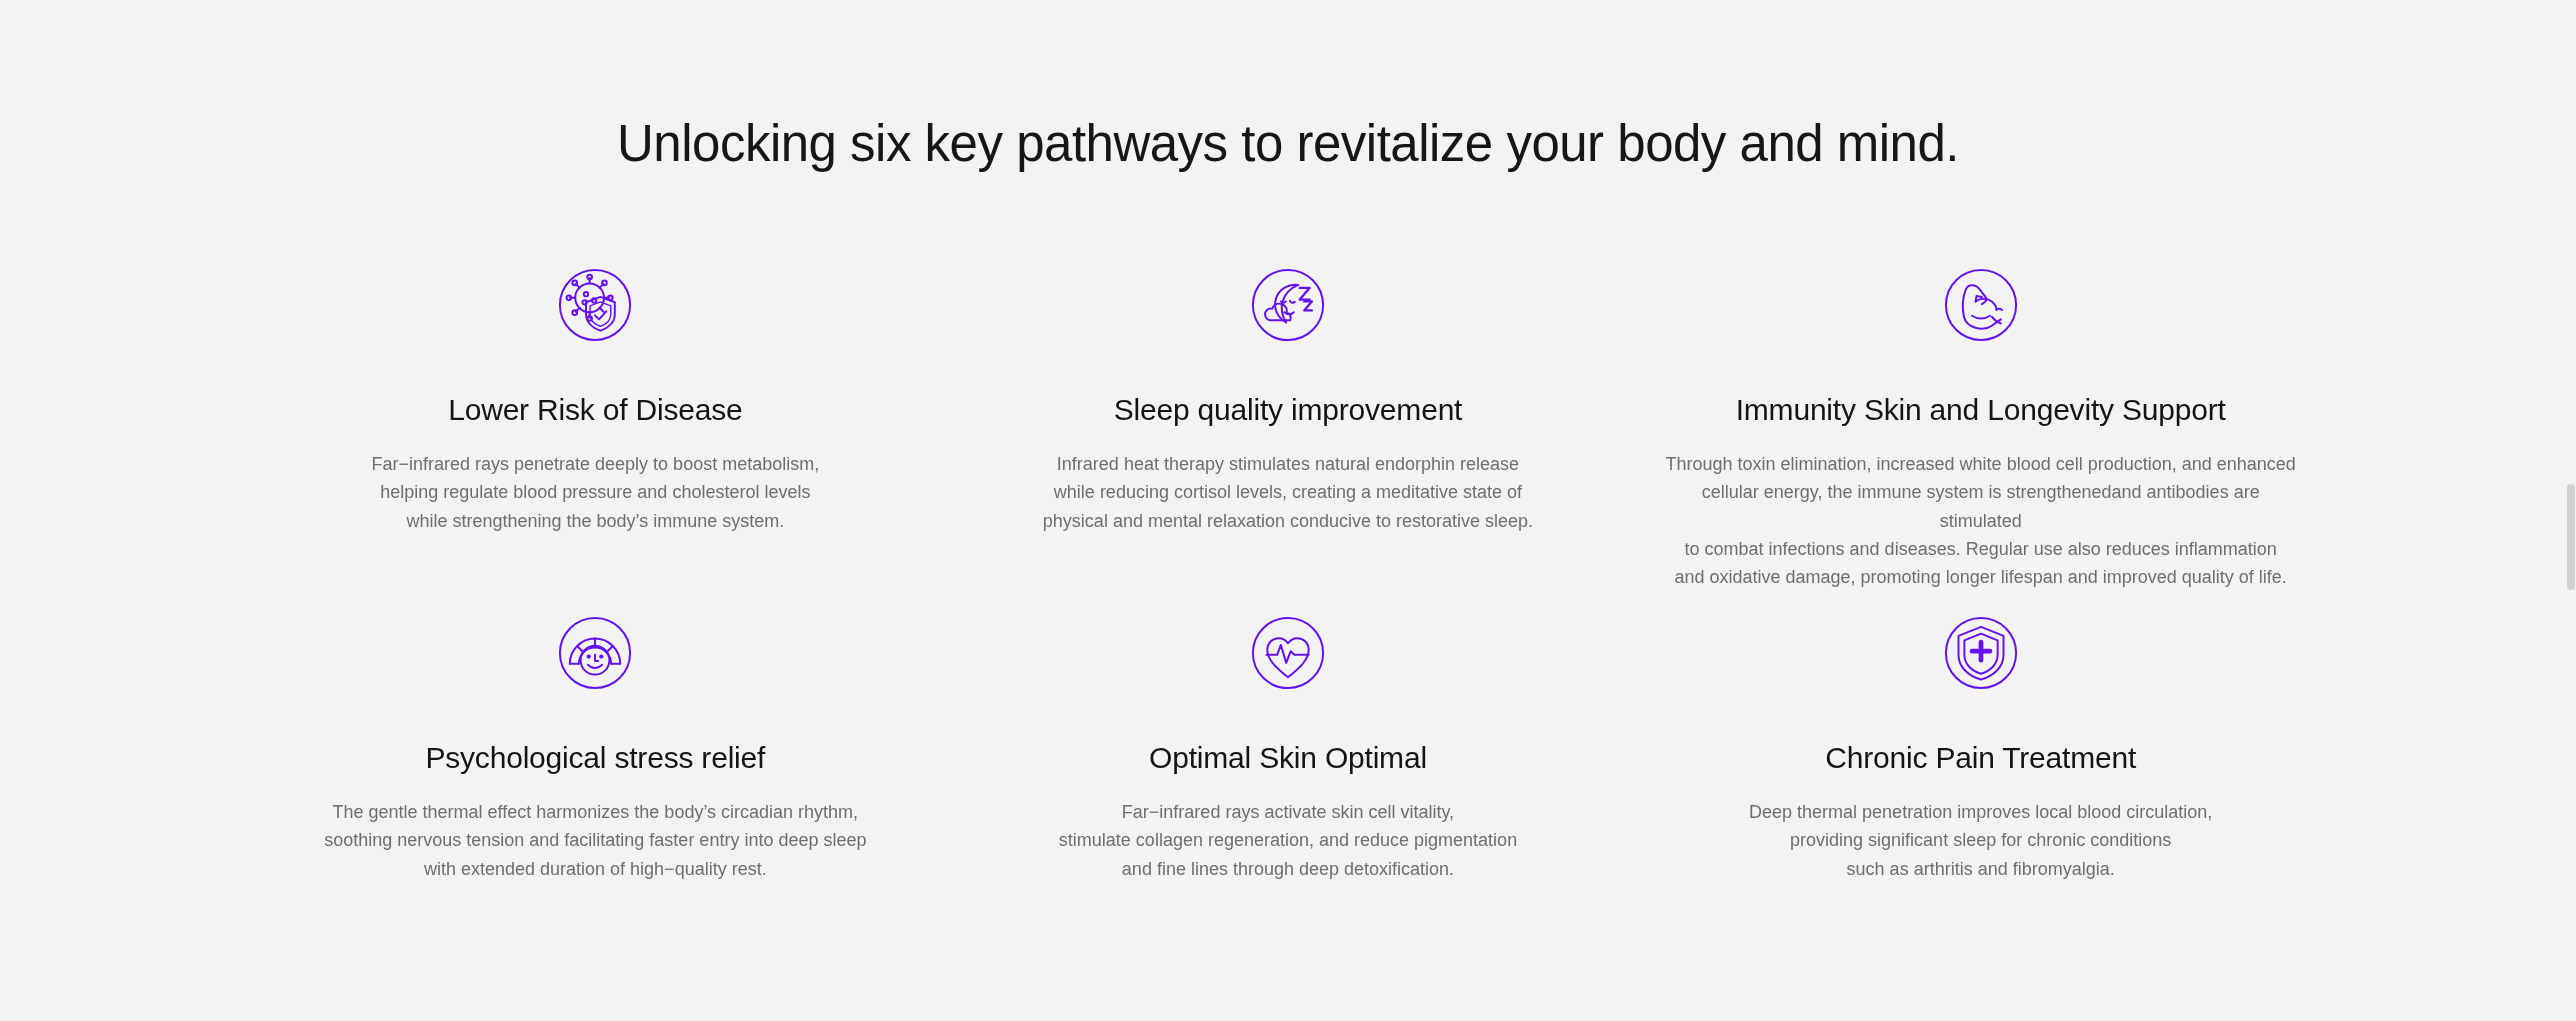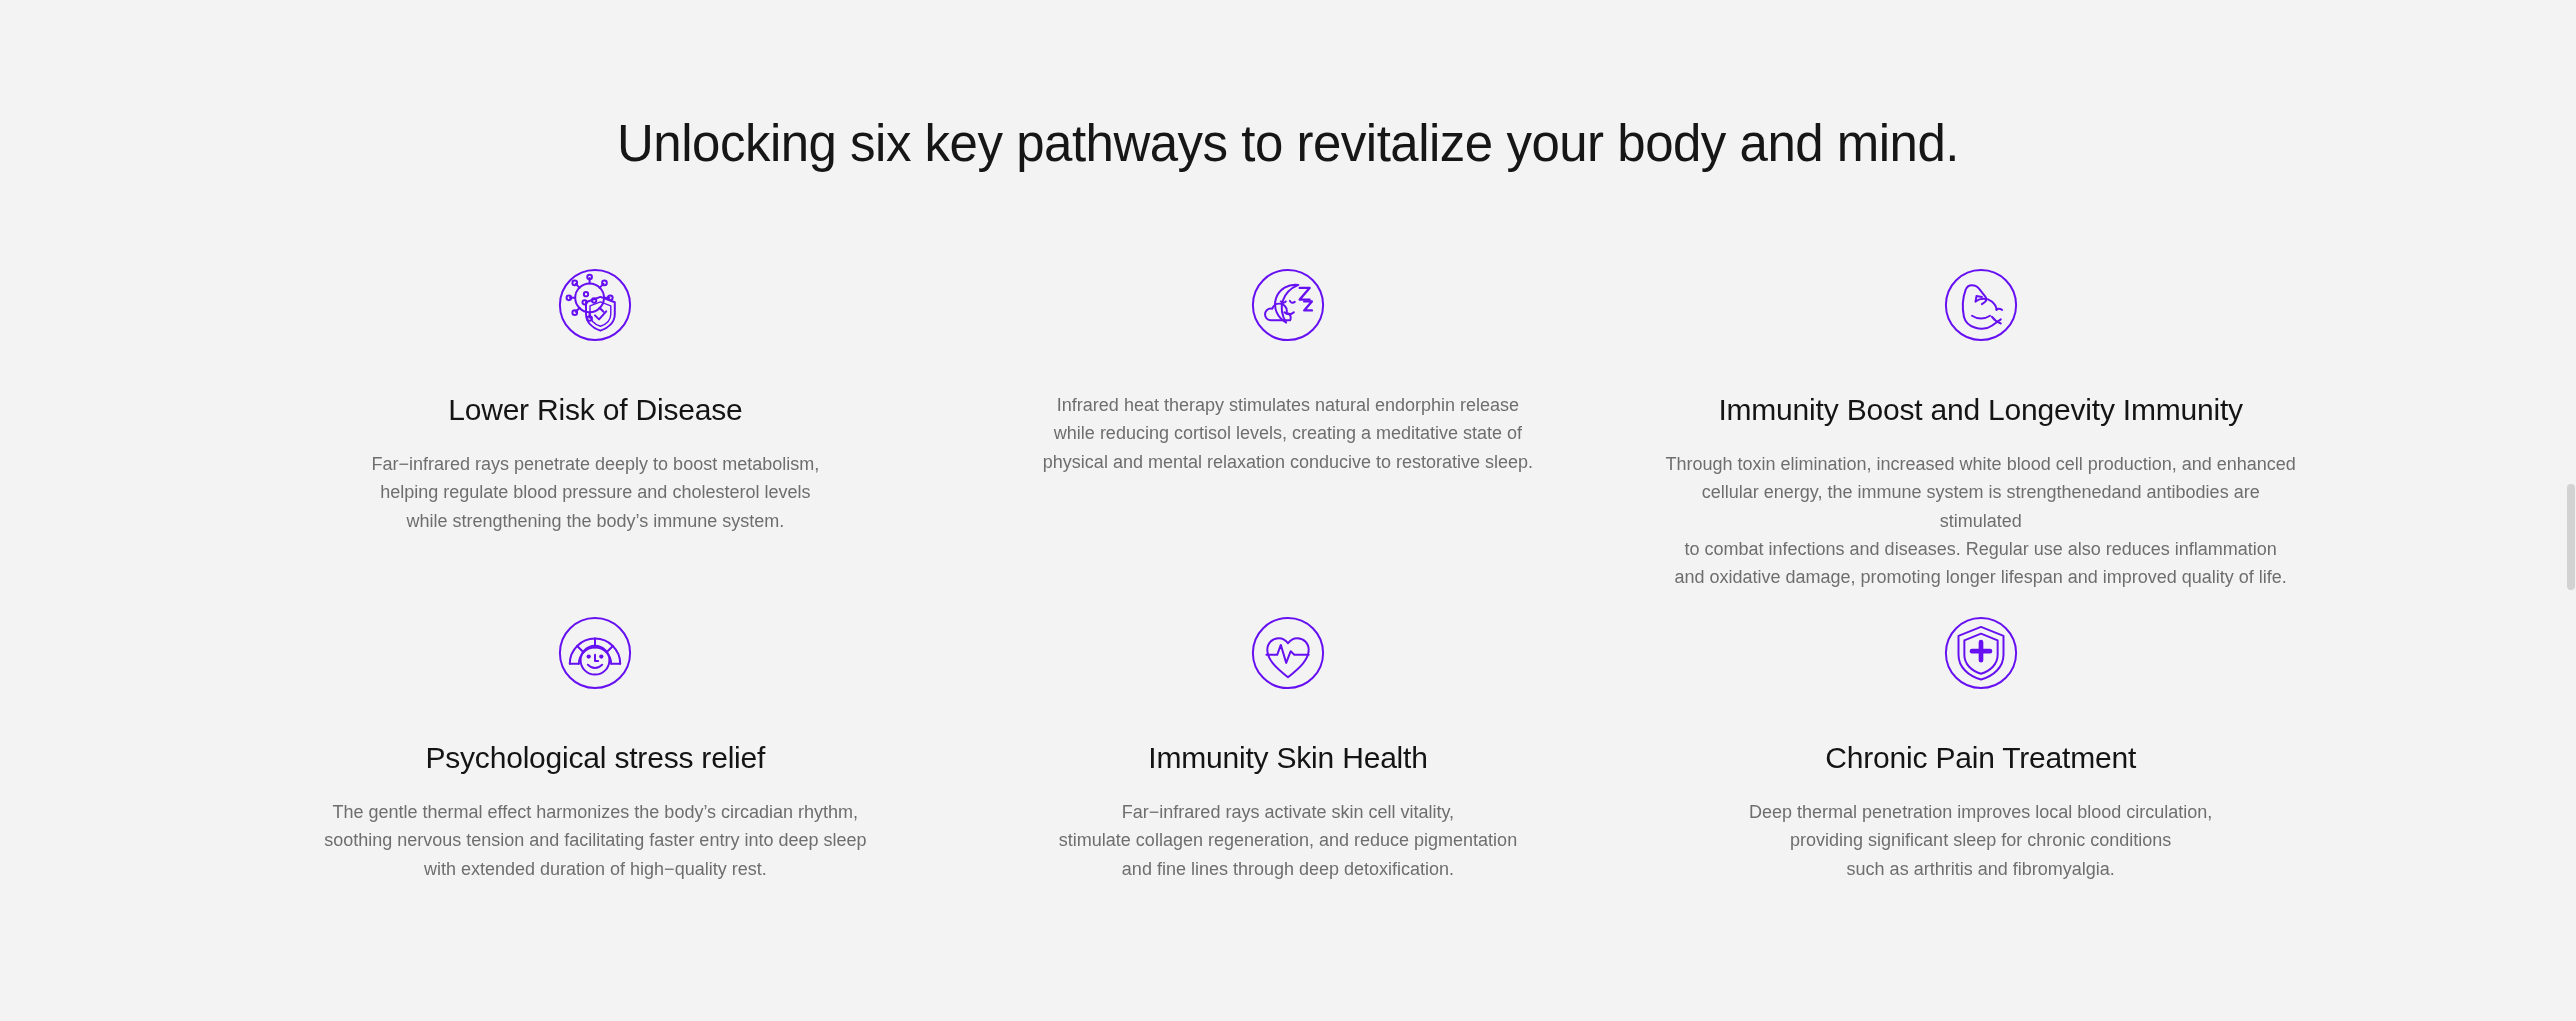--- a/index.html
+++ b/index.html
@@ -153,40 +153,41 @@
           <path d="M42 46 c1.6 2 4 2 5.6 0"></path>
           <path d="M52 46 c1.6 2 4 2 5.6 0" transform="translate(55 46) rotate(12) translate(-55 -46)"></path>
           <path d="M46 58 c3 3 7.5 3 10.5 0"></path>
           <path d="M31 67 c-3.6 0 -6.5 -2.9 -6.5 -6.5 c0 -3.6 2.9 -6.5 6.5 -6.5 c0.5 0 1 0.06 1.5 0.17
                    c1.1 -3.3 4.2 -5.7 7.9 -5.7 c4.6 0 8.3 3.7 8.3 8.3 c0 0.6 -0.06 1.2 -0.18 1.8
                    c2.6 0.6 4.5 2.9 4.5 5.7 c0 1 -0.25 1.9 -0.7 2.7 Z"></path>
           <path d="M63 31 h11 l-11 13 h11" stroke-width="2.6"></path>
           <path d="M68 46 h8.5 l-8.5 10 h8.5" stroke-width="2.6"></path>
         </svg>
       </span>
+      <div class="benefit-title">Sleep quality improvement</div>
       <div class="benefit-desc">Infrared heat therapy stimulates natural endorphin release
 while reducing cortisol levels, creating a meditative state of
 physical and mental relaxation conducive to restorative sleep.</div>
     </div>
 
     <div class="benefit-card card-wide">
       <span class="benefit-icon">
         <svg viewBox="0 0 100 100" fill="none" stroke="#6610f2" stroke-width="2.2" stroke-linecap="round" stroke-linejoin="round">
           <circle cx="50" cy="50" r="39"></circle>
           <path d="M31 63 c-2 -10 -1 -22 2 -30 c1 -3 4 -5 7 -5 c3.5 0 6 1.5 8 4 l7 9
                    c1.5 2 1 4.5 -1 6 l-3 2"></path>
           <path d="M31 63 c1.5 6 6 10 12 12 c7 2.5 14 1.5 19 -2 l10 -7"></path>
           <path d="M44 46 c5 -4 13 -4 18 0 c3 2.4 5 5.7 5.5 9.3"></path>
           <path d="M44 46 l1 -6 l6 1"></path>
           <path d="M40 62 c6 4 14 4 20 0"></path>
           <path d="M62 63 c2.5 3.5 6 6 10 7.5"></path>
           <path d="M67 55 c2 -1 4.5 -1 6.5 0.5"></path>
         </svg>
       </span>
-      <div class="benefit-title">Immunity Boost and Longevity Immunity</div>
+      <div class="benefit-title">Immunity Skin and Longevity Support</div>
       <div class="benefit-desc">Through toxin elimination, increased white blood cell production, and enhanced
 cellular energy, the immune system is strengthenedand antibodies are stimulated
 to combat infections and diseases. Regular use also reduces inflammation
 and oxidative damage, promoting longer lifespan and improved quality of life.</div>
     </div>
 
     <div class="benefit-card">
       <span class="benefit-icon">
         <svg viewBox="0 0 100 100" fill="none" stroke="#6610f2" stroke-width="2.2" stroke-linecap="round" stroke-linejoin="round">
           <circle cx="50" cy="50" r="39"></circle>
@@ -212,21 +213,21 @@
     <div class="benefit-card">
       <span class="benefit-icon">
         <svg viewBox="0 0 100 100" fill="none" stroke="#6610f2" stroke-width="2.2" stroke-linecap="round" stroke-linejoin="round">
           <circle cx="50" cy="50" r="39"></circle>
           <path d="M50 77 C36 66 27 57 27 46.5 C27 39 32.7 33.5 39.6 33.5
                    C44 33.5 47.8 35.8 50 39.2 C52.2 35.8 56 33.5 60.4 33.5
                    C67.3 33.5 73 39 73 46.5 C73 57 64 66 50 77 Z"></path>
           <path d="M26 52 h12 l4 -11 l6 20 l5 -13 l4 4 h16"></path>
         </svg>
       </span>
-      <div class="benefit-title">Immunity Skin Health</div>
+      <div class="benefit-title">Optimal Skin Optimal</div>
       <div class="benefit-desc">Far−infrared rays activate skin cell vitality,
 stimulate collagen regeneration, and reduce pigmentation
 and fine lines through deep detoxification.</div>
     </div>
 
     <div class="benefit-card">
       <span class="benefit-icon">
         <svg viewBox="0 0 100 100" fill="none" stroke="#6610f2" stroke-width="2.2" stroke-linecap="round" stroke-linejoin="round">
           <circle cx="50" cy="50" r="39"></circle>
           <path d="M50 21 L75 31 v21 c0 14 -11 23.5 -25 27.5 C36 75.5 25 66 25 52 V31 Z"></path>

